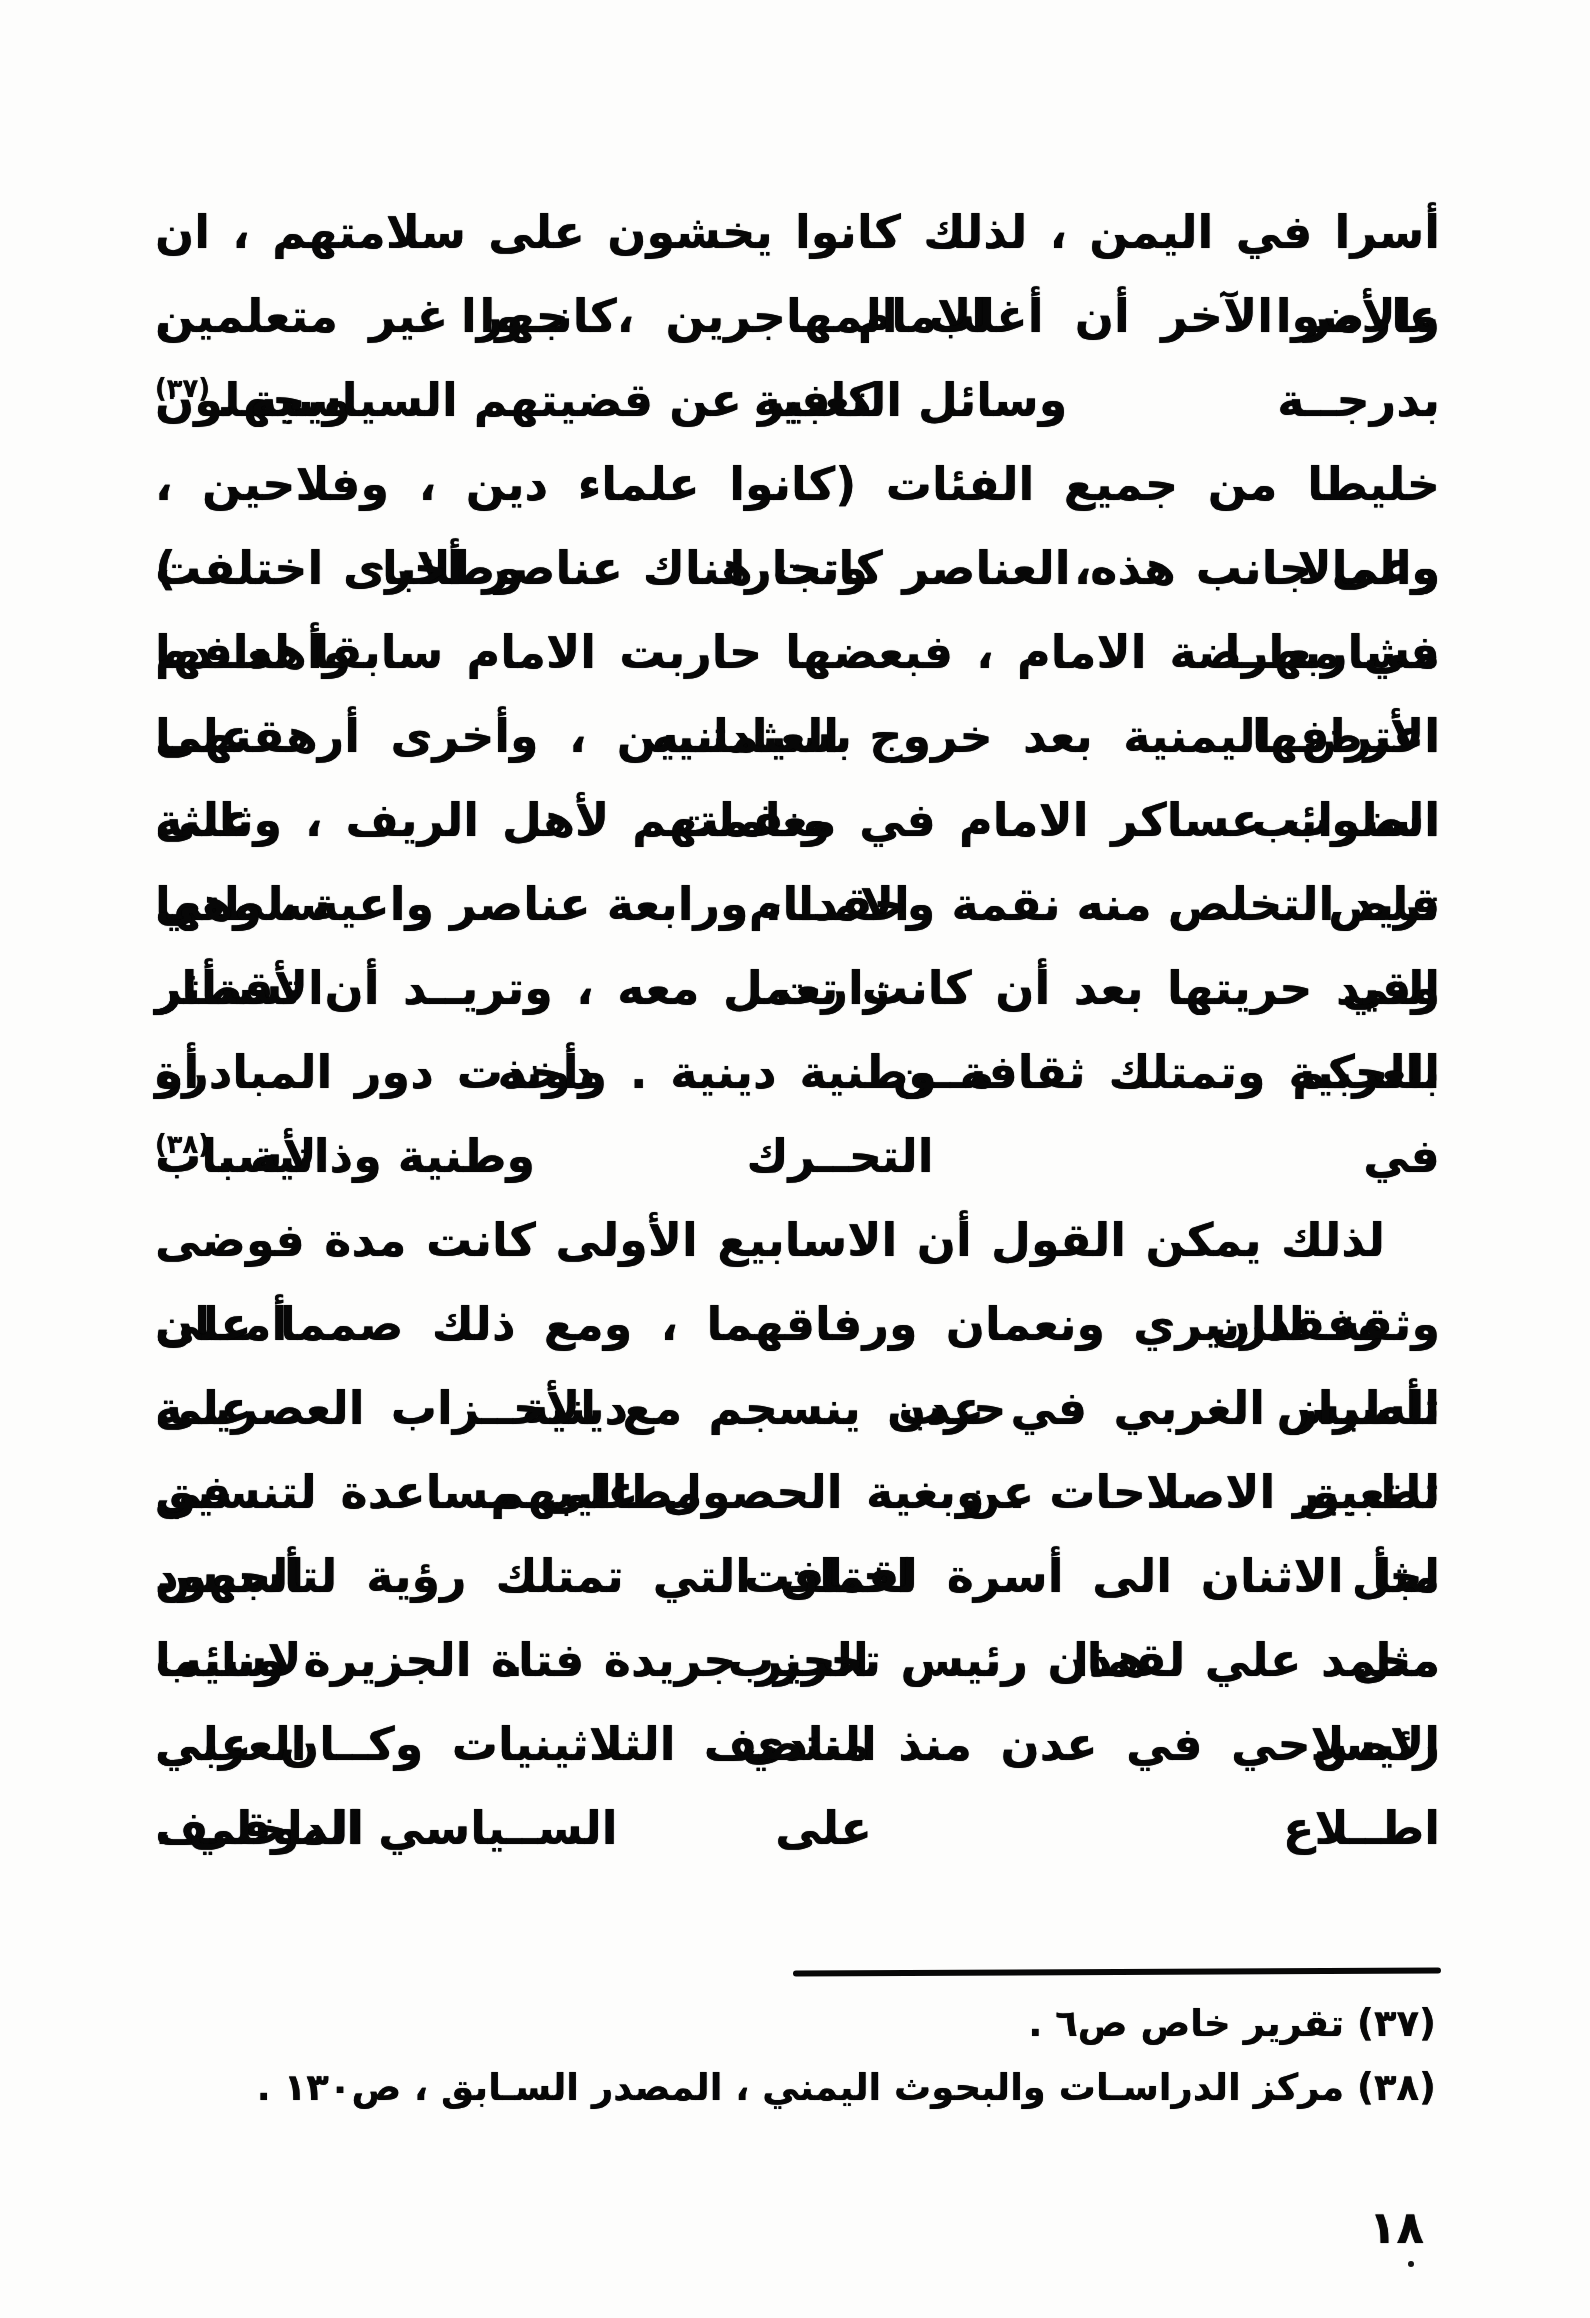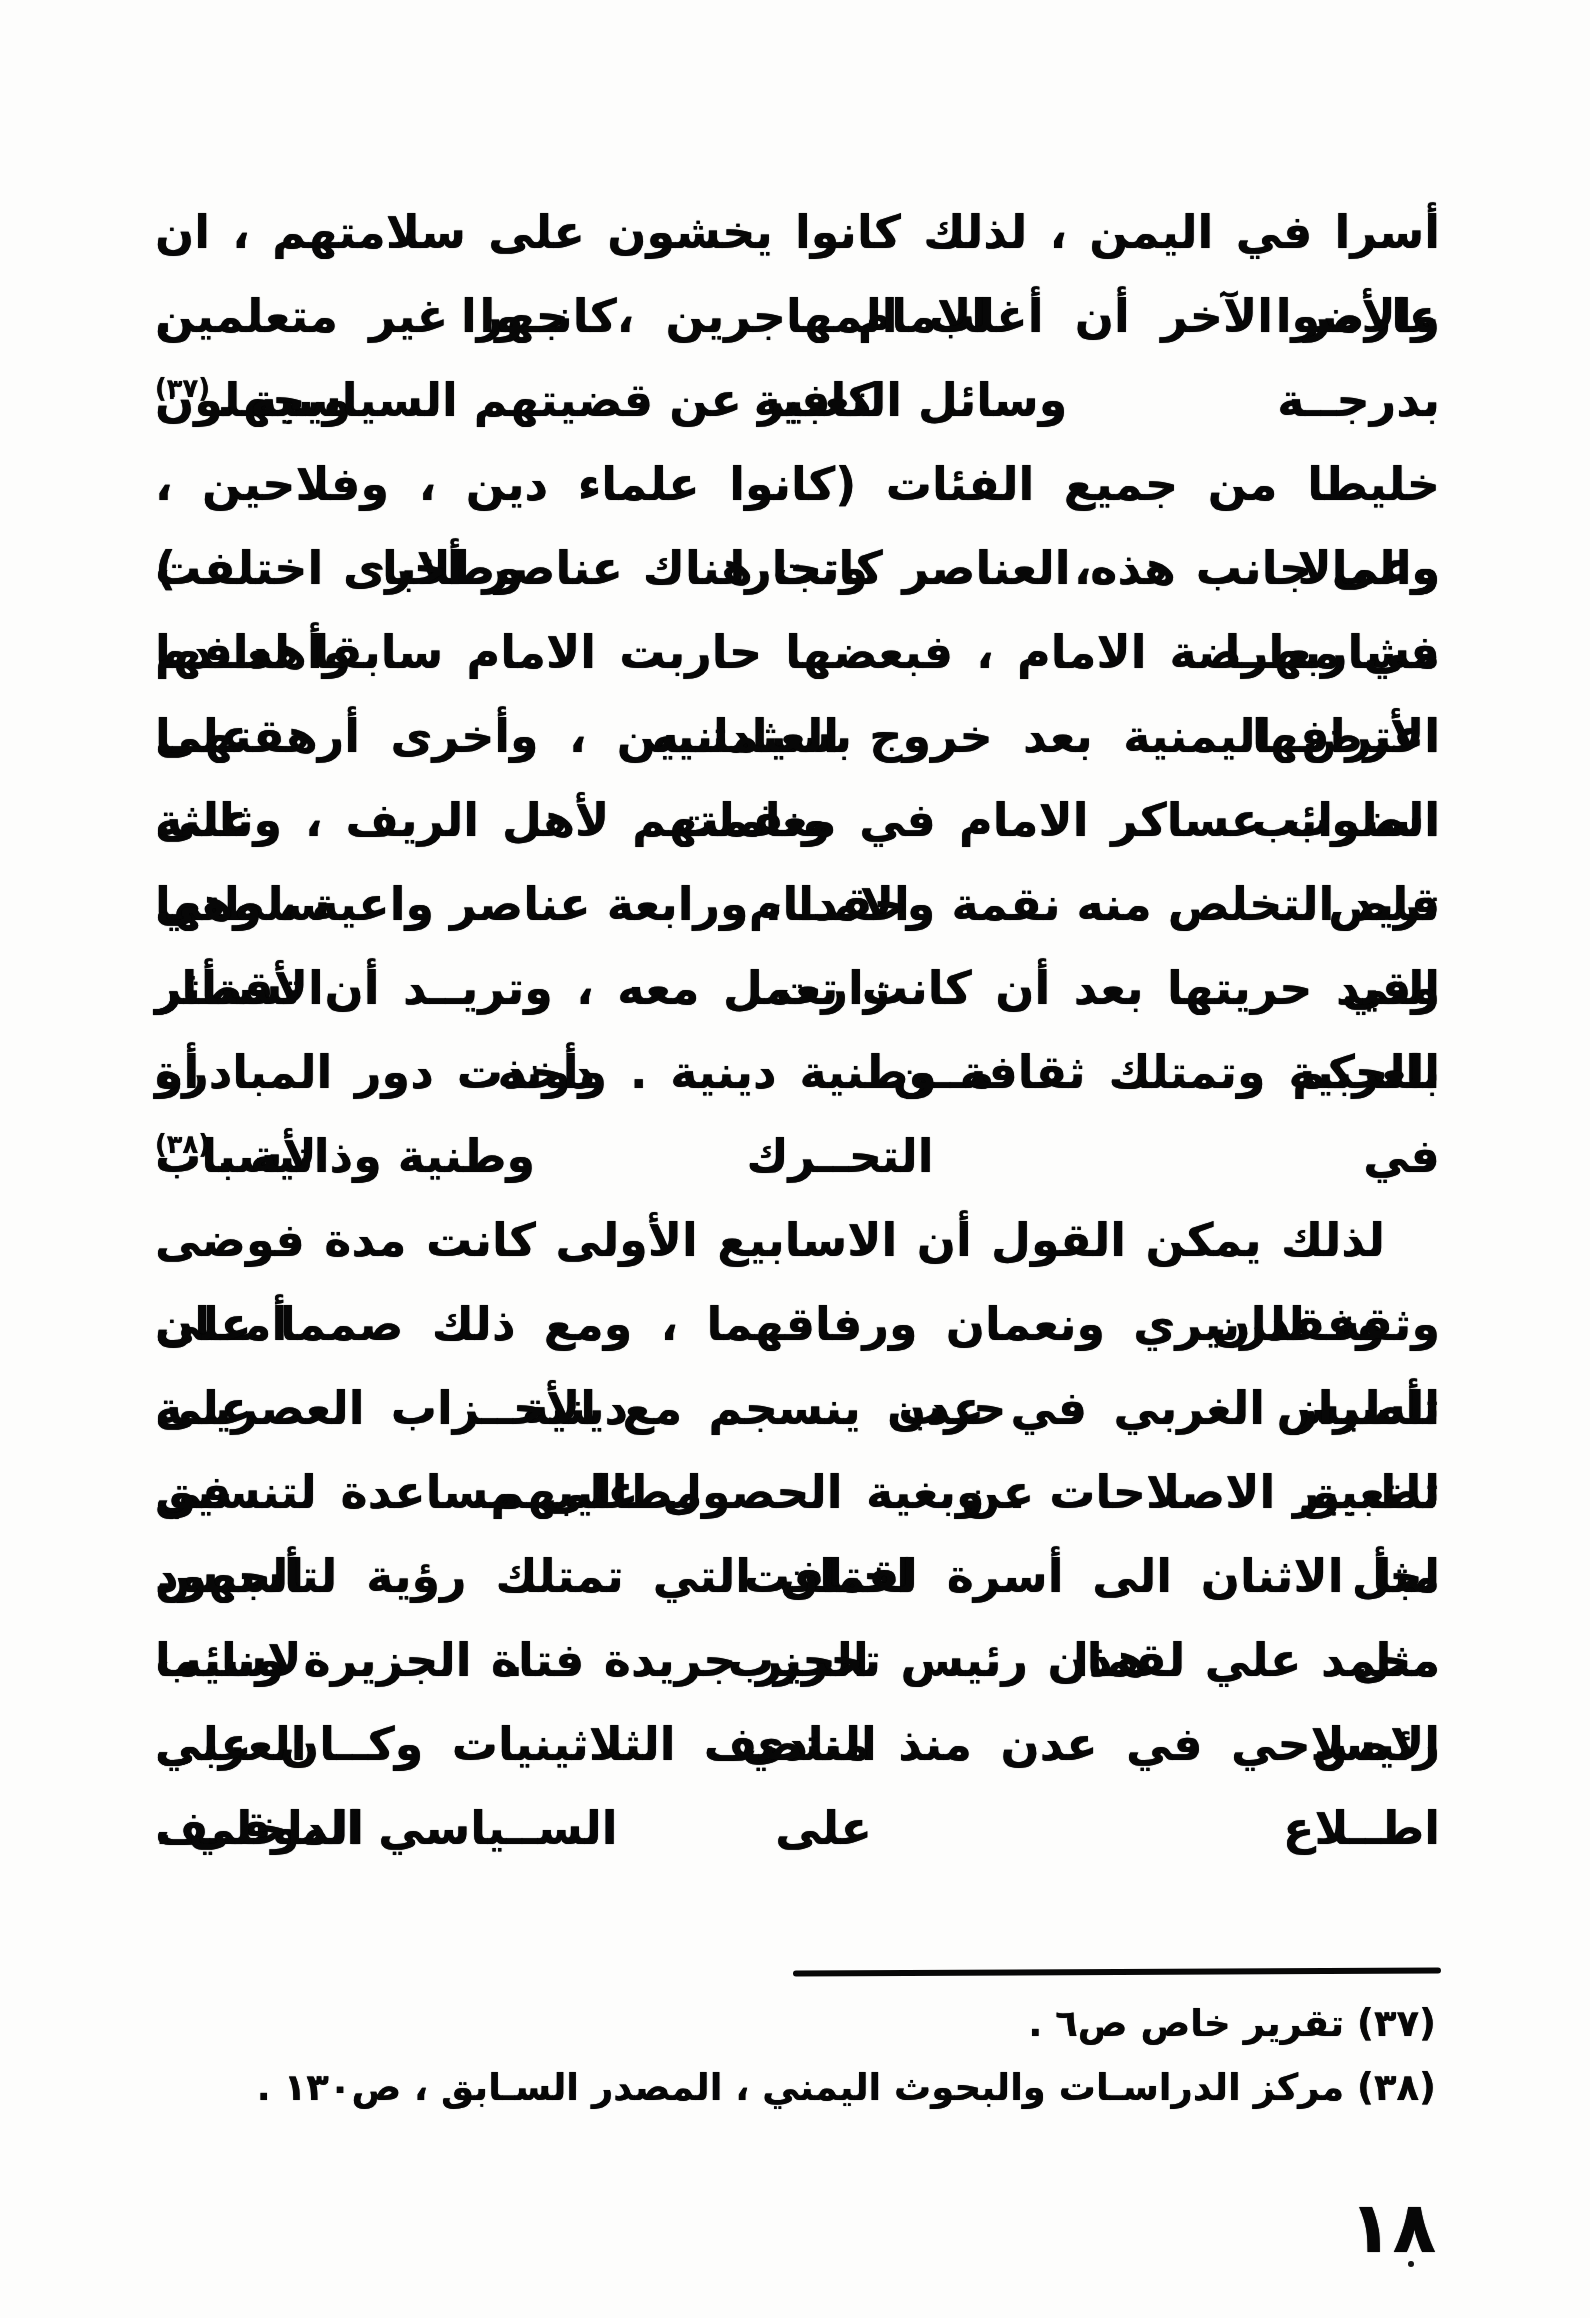--- a/index.html
+++ b/index.html
@@ -74,22 +74,22 @@
   .footnote {
     height: 64px;
     line-height: 64px;
     text-align: right;
     white-space: nowrap;
   }
   
   .page-number {
     position: absolute;
     top: 2192px;
-    right: 154px;
-    font-size: 71px;
+    right: 166px;
+    font-size: 45px;
     font-weight: bold;
     line-height: 71px;
     text-shadow: 0 0 1px rgba(0,0,0,0.9);
   }
   .ink-speck {
     position: absolute;
     top: 2261px;
     left: 1408px;
     width: 5.8px;
     height: 5.8px;

